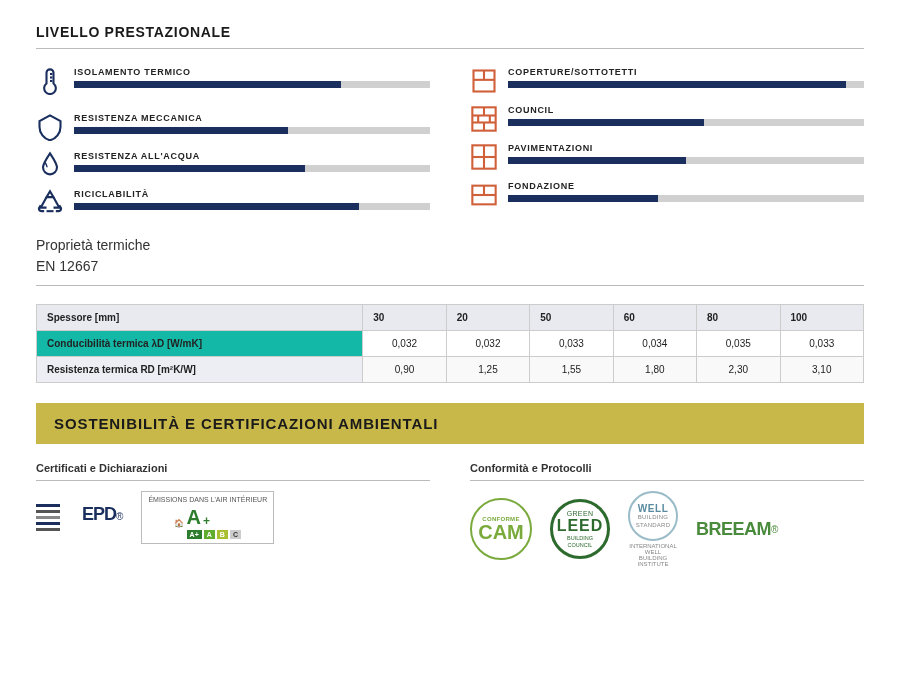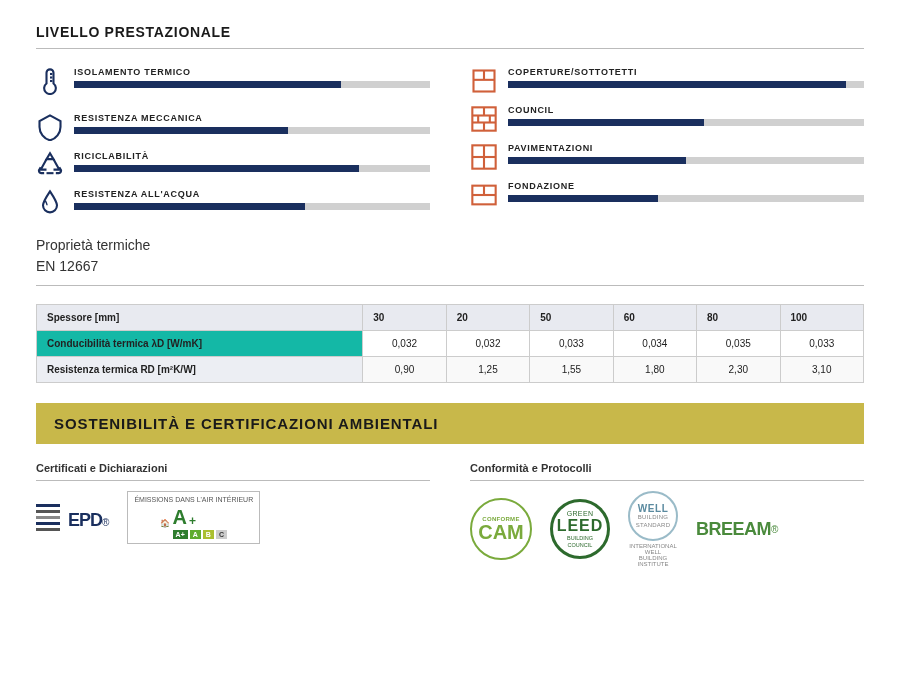--- a/index.html
+++ b/index.html
@@ -137,22 +137,22 @@
     }
     .cert-logos {
       display: flex;
       align-items: center;
       gap: 18px;
       flex-wrap: wrap;
     }
     
     .epd-logo {
       display: flex;
-      align-items: flex-end;
-      gap: 4px;
+      align-items: flex-start;
+      gap: 18px;
     }
     .epd-lines {
       display: flex;
       flex-direction: column;
       gap: 3px;
       margin-right: 4px;
     }
     .epd-line {
       height: 3px;
       width: 24px;
@@ -346,47 +346,47 @@
             <div class="perf-label">RESISTENZA MECCANICA</div>
             <div class="bar-track">
               <div class="bar-fill" style="width:60%"></div>
             </div>
           </div>
         </div>
 
         <div class="perf-row" style="margin-top:10px">
           <div class="perf-icon">
             <svg viewBox="0 0 24 24" fill="none" stroke="#1a2f5e" stroke-width="1.8" xmlns="http://www.w3.org/2000/svg">
+              <path d="M12 2C8 8 6 11 6 14a6 6 0 0 0 12 0c0-3-2-6-6-12z"></path>
+              <path d="M8 10c1 2 1.5 3 1.5 4" stroke-width="1.2"></path>
+            </svg>
+          </div>
+          <div class="perf-label-bar">
+            <div class="perf-label">RESISTENZA ALL'ACQUA</div>
+            <div class="bar-track">
+              <div class="bar-fill" style="width:65%"></div>
+            </div>
+          </div>
+        </div>
+
+        <div class="perf-row" style="margin-top:10px">
+          <div class="perf-icon">
+            <svg viewBox="0 0 24 24" fill="none" stroke="#1a2f5e" stroke-width="1.8" xmlns="http://www.w3.org/2000/svg">
               <path d="M7 19H4.5A2.5 2.5 0 0 1 2.5 16.5L4 14"></path>
               <path d="M17 19h2.5a2.5 2.5 0 0 0 2-2.5L20 14"></path>
               <path d="M12 2l3 5H9l3-5z"></path>
               <path d="M9 7L4 16h5"></path>
               <path d="M15 7l5 9h-5"></path>
               <path d="M9 19h6"></path>
             </svg>
           </div>
           <div class="perf-label-bar">
             <div class="perf-label">RICICLABILITÀ</div>
             <div class="bar-track">
               <div class="bar-fill" style="width:80%"></div>
-            </div>
-          </div>
-        </div>
-
-        <div class="perf-row" style="margin-top:10px">
-          <div class="perf-icon">
-            <svg viewBox="0 0 24 24" fill="none" stroke="#1a2f5e" stroke-width="1.8" xmlns="http://www.w3.org/2000/svg">
-              <path d="M12 2C8 8 6 11 6 14a6 6 0 0 0 12 0c0-3-2-6-6-12z"></path>
-              <path d="M8 10c1 2 1.5 3 1.5 4" stroke-width="1.2"></path>
-            </svg>
-          </div>
-          <div class="perf-label-bar">
-            <div class="perf-label">RESISTENZA ALL'ACQUA</div>
-            <div class="bar-track">
-              <div class="bar-fill" style="width:65%"></div>
             </div>
           </div>
         </div>
       </div>
 
       <div>
 
         <div class="perf-row">
           <div class="perf-icon">
             <svg viewBox="0 0 24 24" fill="none" stroke="#d0603a" stroke-width="1.8" xmlns="http://www.w3.org/2000/svg">

